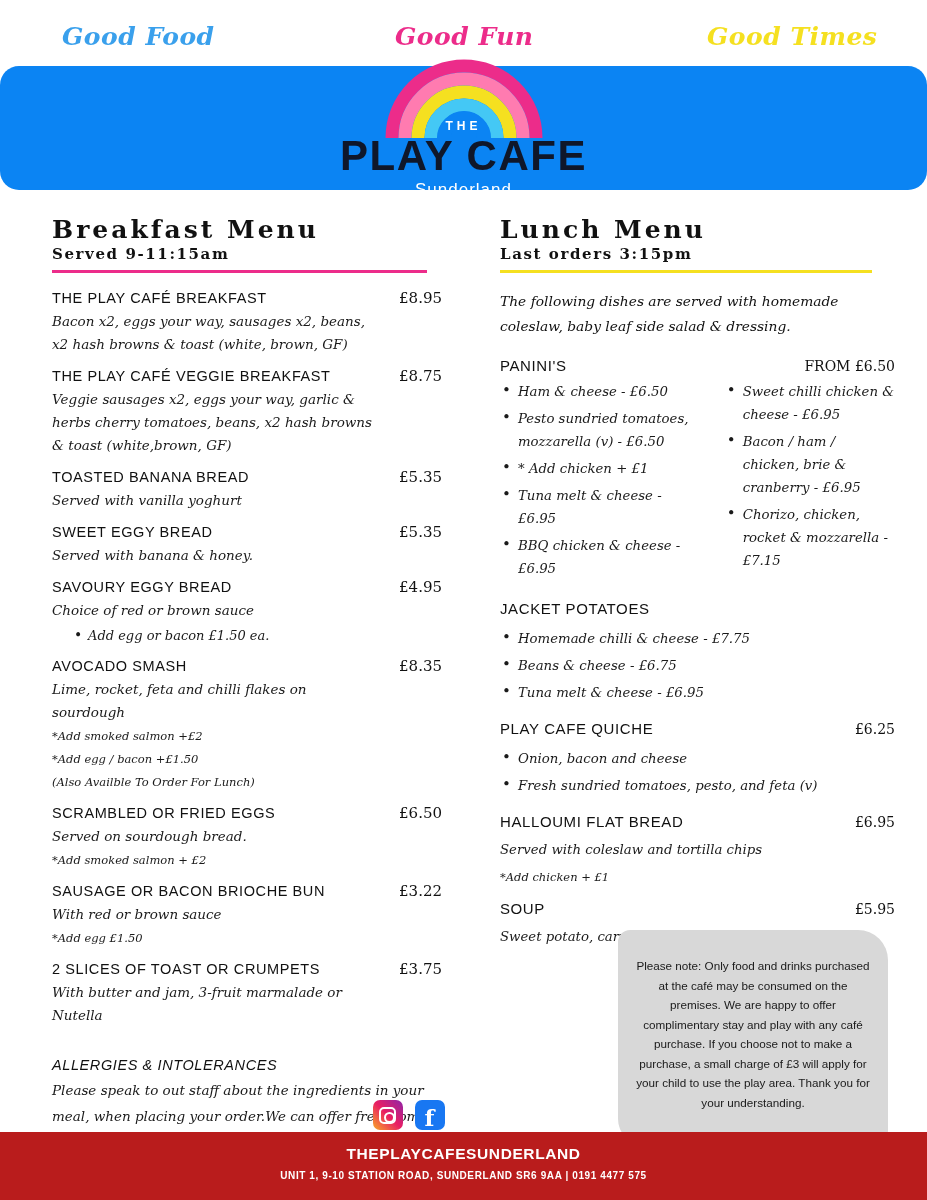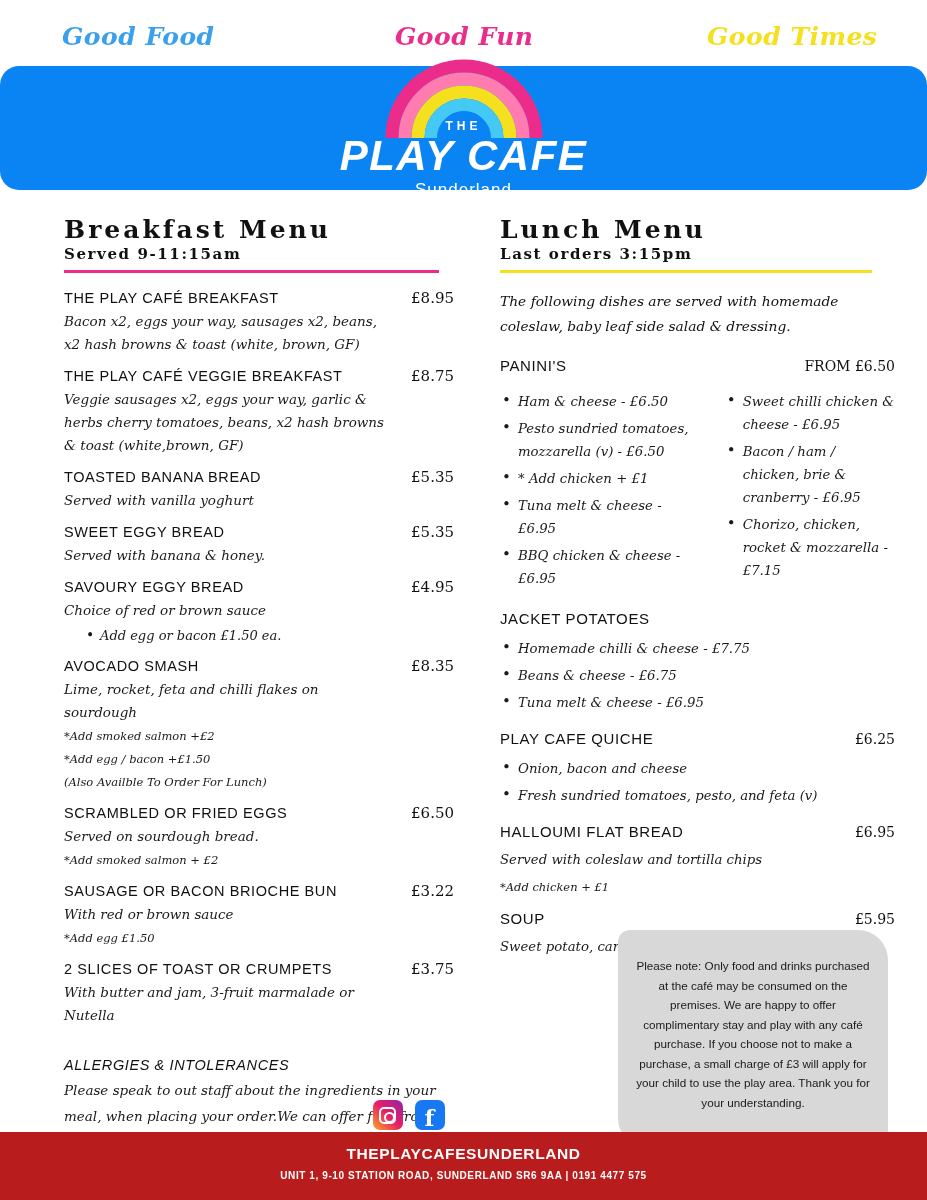--- a/index.html
+++ b/index.html
@@ -64,42 +64,41 @@
   }
   .logo-the {
     color: #ffffff;
     font-size: 12px;
     letter-spacing: 4px;
     font-weight: bold;
     line-height: 12px;
     font-family: "Liberation Sans", sans-serif;
   }
   .logo-main {
-    color: #ffffff;
+    color: #0f172a;
     font-size: 42px;
     font-weight: bold;
     letter-spacing: 1.5px;
     line-height: 48px;
     font-family: "Liberation Sans", sans-serif;
-    font-style: italic;
   }
   .logo-sub {
     color: #ffffff;
     font-size: 17px;
     letter-spacing: 1px;
     line-height: 20px;
     font-family: "Liberation Sans", sans-serif;
   }
 
   
   .col {
     position: absolute;
     top: 215px;
   }
-  .col-left  { left: 64px;  width: 390px; }
+  .col-left  { left: 52px;  width: 390px; }
   .col-right { left: 500px; width: 395px; }
 
   .menu-title {
     font-family: "DejaVu Serif", serif;
     font-weight: bold;
     font-size: 25px;
     letter-spacing: 3px;
     color: #111;
     line-height: 30px;
   }
@@ -224,21 +223,21 @@
     color: #111;
   }
   .section-price {
     font-family: "DejaVu Serif", serif;
     font-size: 14px;
     color: #111;
   }
   .two-col-list {
     display: flex;
     gap: 36px;
-    margin-top: 16px;
+    margin-top: 6px;
   }
   .two-col-list ul { list-style: none; }
   .two-col-list ul li,
   .single-list li {
     font-family: "DejaVu Serif", serif;
     font-style: italic;
     font-size: 13.3px;
     line-height: 23px;
     color: #1a1a1a;
     position: relative;

